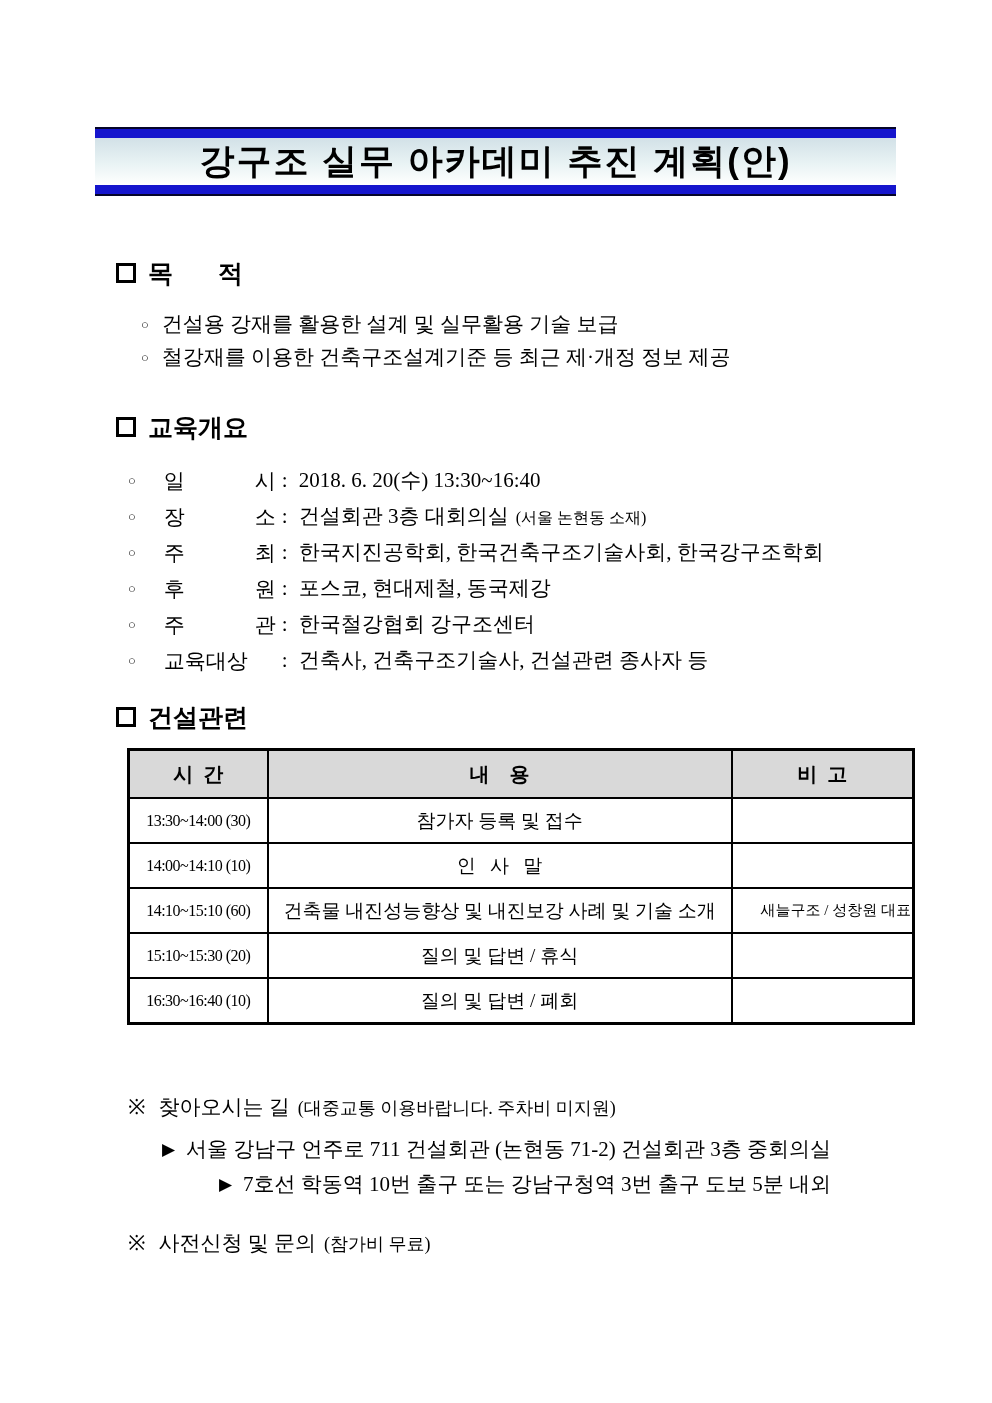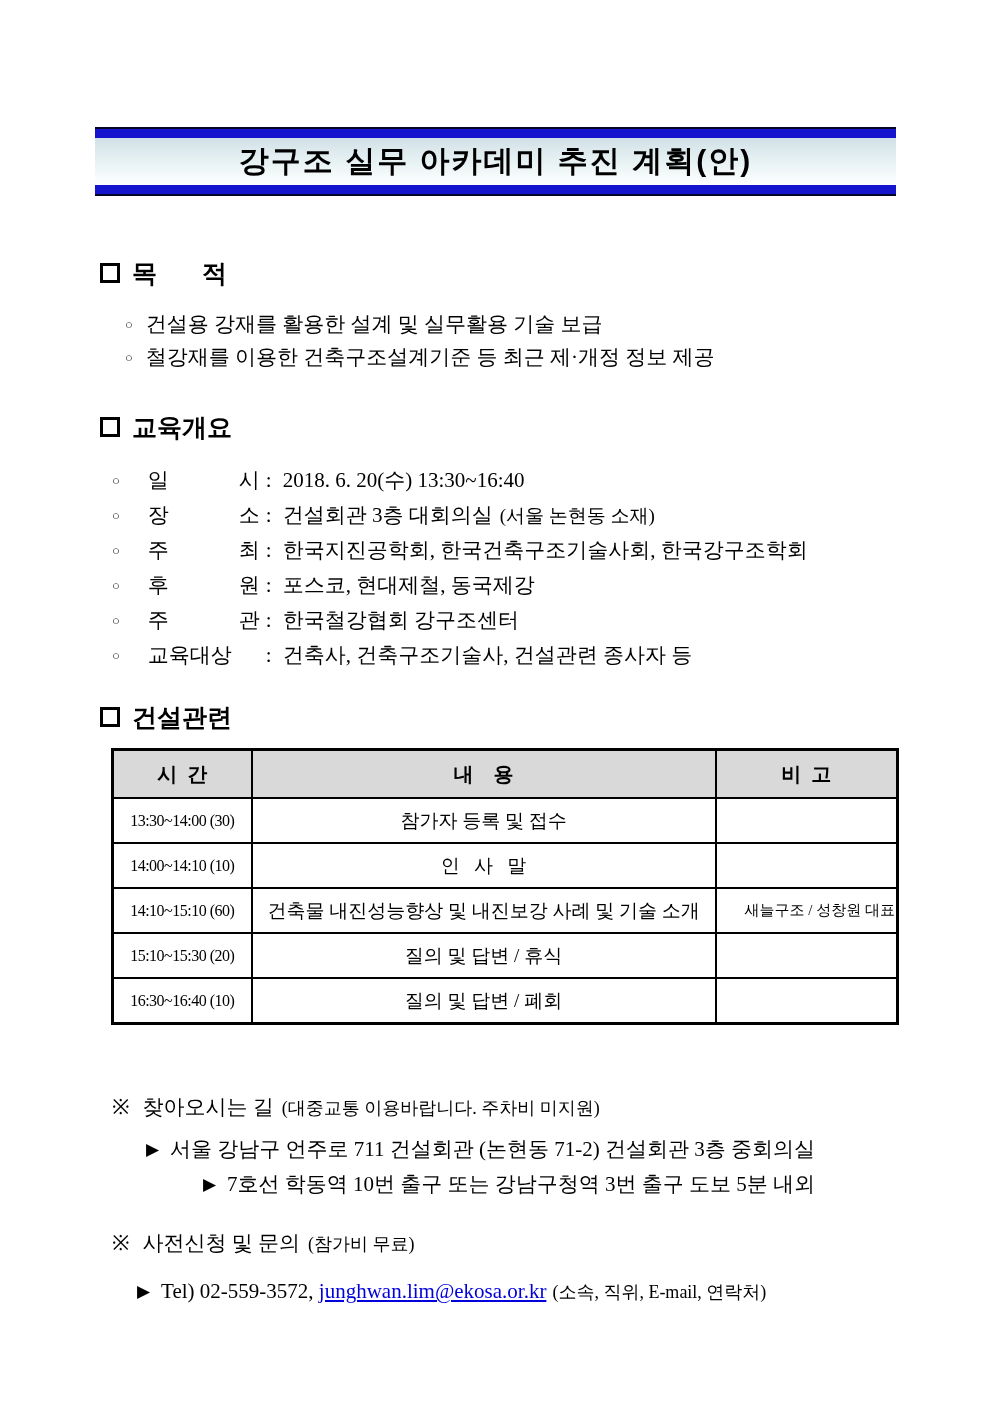--- a/index.html
+++ b/index.html
@@ -17,25 +17,25 @@
   .banner .bar{height:9px;background:#1515cd;}
   .banner .bar.top{border-top:2px solid #05052a;}
   .banner .bar.bottom{border-bottom:2px solid #05052a;}
   .banner-body{
     height:47px;
     background:linear-gradient(180deg,#d2e1e7 0%,#e9f3f4 55%,#ffffff 100%);
     display:flex;align-items:center;justify-content:center;
   }
   .banner-title{
     font-family:"Liberation Sans", sans-serif;
-    font-weight:bold;font-size:30px;letter-spacing:2px;color:#000;
+    font-weight:bold;font-size:35px;letter-spacing:2px;color:#000;
   }
 
   
-  .section{position:absolute;left:100px;}
+  .section{position:absolute;left:116px;}
   .sec-head{display:flex;align-items:center;height:30px;}
   .sq{
     width:20px;height:20px;border:3px solid #000;box-sizing:border-box;
     margin-right:12px;flex:0 0 auto;
   }
   .sec-title{
     font-family:"Liberation Sans", sans-serif;
     font-weight:bold;font-size:25px;white-space:pre;
   }
   .sec-title.spread{display:inline-block;width:95px;text-align:justify;text-align-last:justify;}
@@ -46,21 +46,21 @@
   .o-mark{font-size:13px;vertical-align:2px;margin-right:13px;}
 
   
   .ov-items{margin-top:21px;padding-left:12px;}
   .ov-line{font-size:21px;line-height:35px;white-space:nowrap;}
   .ov-label{
     display:inline-block;width:112px;margin-left:15px;
     text-align:justify;text-align-last:justify;vertical-align:bottom;
   }
   .ov-colon{display:inline-block;margin:0 11px 0 6px;}
-  .ov-note{font-size:19px;margin-left:7px;}
+  .ov-note{font-size:16px;margin-left:7px;}
 
   
   .sched-table{
     border-collapse:collapse;table-layout:fixed;
     width:785px;margin:16px 0 0 11px;
     border:3px solid #000;
   }
   .sched-table th,.sched-table td{
     border:2px solid #000;text-align:center;vertical-align:middle;
     overflow:hidden;
@@ -179,21 +179,15 @@
     <div class="arrow-lines">
       <div class="arrow-line"><span class="arrow-mark">▶</span><span>서울 강남구 언주로 711 건설회관 (논현동 71-2) 건설회관 3층 중회의실</span></div>
       <div class="arrow-line"><span class="arrow-mark">▶</span><span>7호선 학동역 10번 출구 또는 강남구청역 3번 출구 도보 5분 내외</span></div>
     </div>
   </div>
 
   <div class="section" style="top:1228px;">
     <div class="note-head">
       <span class="ref-mark">※</span><span>사전신청 및 문의</span><span class="note-paren">(참가비 무료)</span>
     </div>
-    <div class="contact-arrow">
-      <div class="arrow-line">
-        <span class="arrow-mark">▶</span><span>Tel) 02-559-3572,</span>
-        <a class="email-link">junghwan.lim@ekosa.or.kr</a><span class="small-note">(소속, 직위, E-mail, 연락처)</span>
-      </div>
-    </div>
   </div>
 
 </div>
 
 </body></html>

